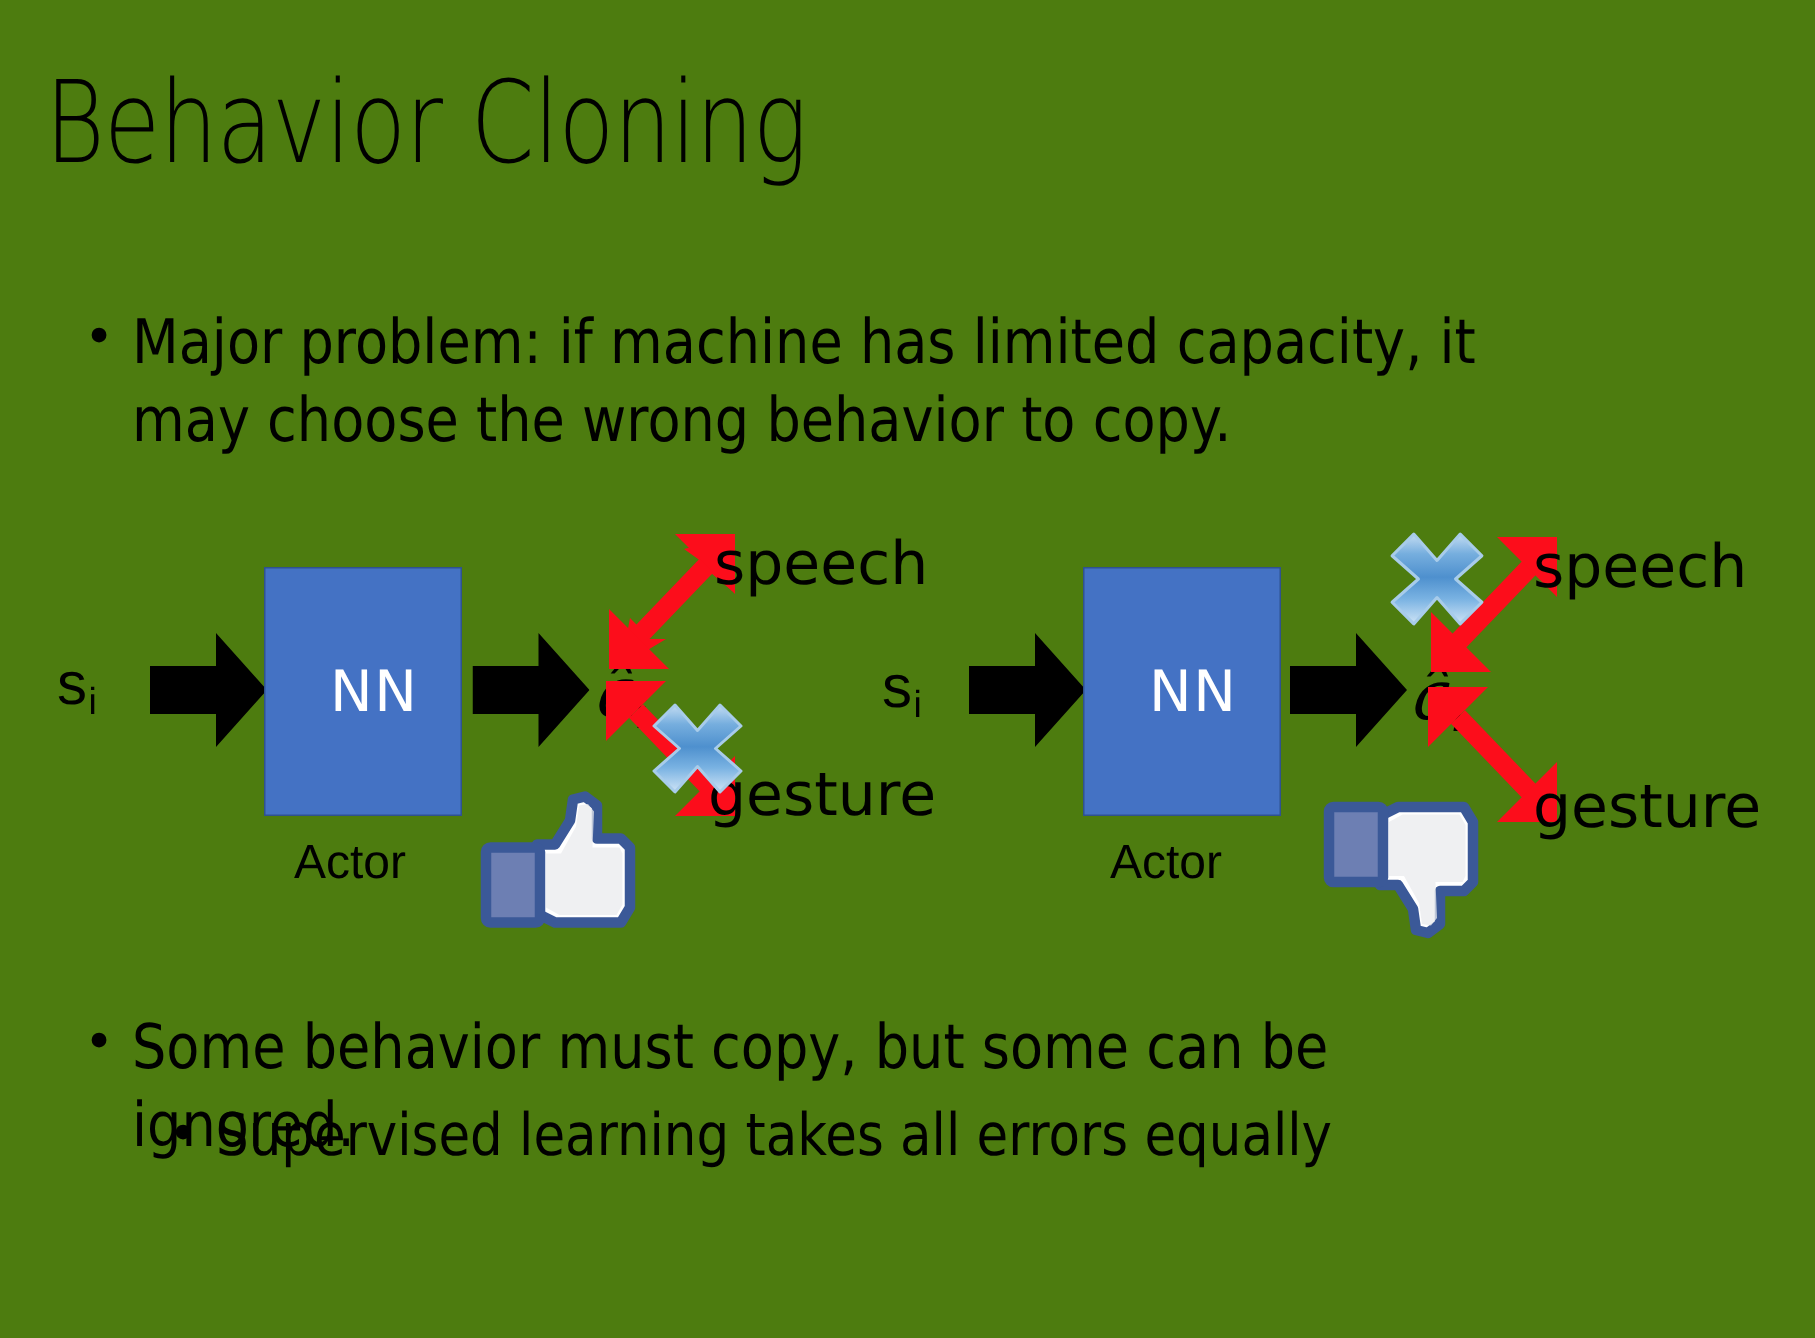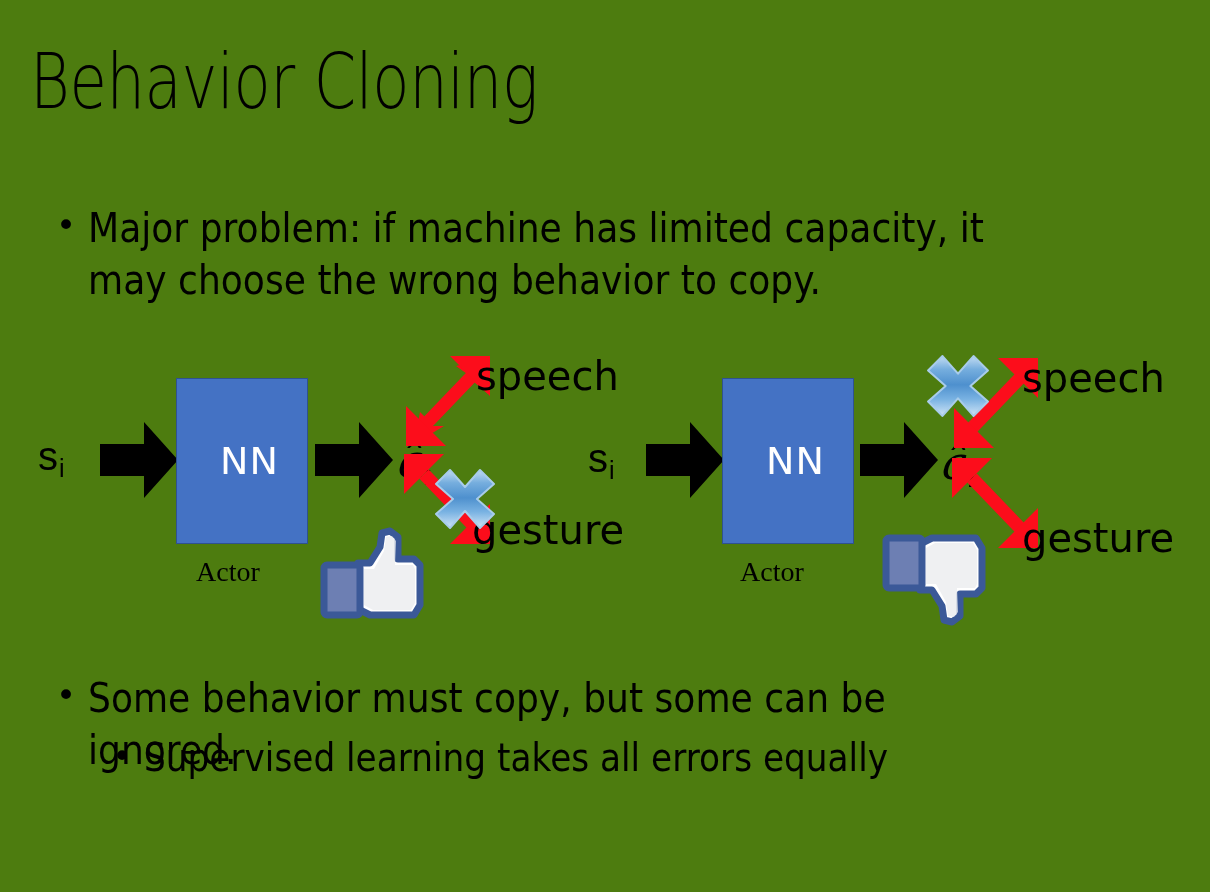--- a/index.html
+++ b/index.html
@@ -102,22 +102,22 @@
   .nn-box span {
     color: #ffffff;
     font-family: "DejaVu Sans", sans-serif;
     font-size: 38px;
     font-weight: 400;
     letter-spacing: 1px;
     margin-left: 15px;
   }
   .actor-label {
     position: absolute;
-    font-family: Liberation Serif, serif;
-    font-size: 28px;
+    font-family: Liberation Sans, sans-serif;
+    font-size: 32px;
     color: #000;
     line-height: 1;
     white-space: nowrap;
   }
 
   .block-arrow { position: absolute; }
 
   .ahat {
     position: absolute;
     font-family: "DejaVu Serif", serif;

